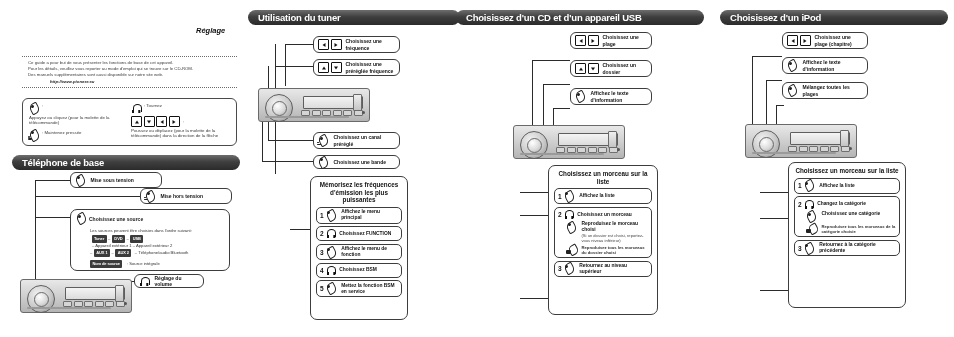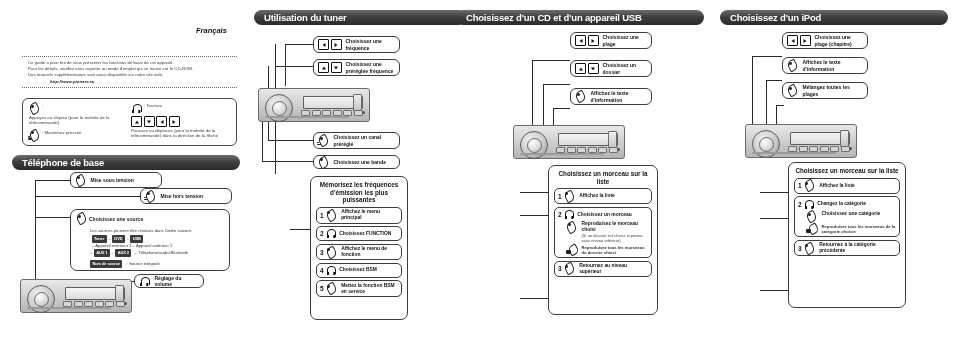--- a/index.html
+++ b/index.html
@@ -171,21 +171,21 @@
     display:inline-block;background:#3b3b3b;color:#fff;font-size:4px;font-weight:bold;
     padding:.8px 2.4px;border-radius:1px;margin:0 1.5px;letter-spacing:-.1px;
   }
   .srcnote{font-size:4.2px;color:#333;}
 </style>
 </head>
 <body>
 
 <div class="abs" id="brand">
 </div>
-<div class="abs" id="lang">Français</div>
+<div class="abs" id="lang">Réglage</div>
 
 <div class="abs" id="intro">
   <div class="dotline"></div>
   <div class="intro-body">
     <p>Ce guide a pour but de vous présenter les fonctions de base de cet appareil.</p>
     <p>Pour les détails, veuillez vous reporter au mode d'emploi qui se trouve sur le CD-ROM.</p>
     <p>Des manuels supplémentaires sont aussi disponible sur notre site web.</p>
     <div class="intro-url">http://www.pioneer.eu</div>
   </div>
   <div class="dotline"></div>
@@ -292,21 +292,21 @@
       <i></i>
       <i></i>
       <i></i>
       <i></i>
     </span>
   <span class="hu-side"></span>
   <span class="hu-dot"></span>
   <span class="hu-slot"></span>
 </div>
 
-<div class="secbar" style="left:254px;top:10px;width:212px;">Utilisation du tuner</div>
+<div class="secbar" style="left:248px;top:10px;width:212px;">Utilisation du tuner</div>
 
 <div class="ln lnv" style="left:275px;top:44px;height:130px;"></div>
 <div class="ln lnv" style="left:285px;top:44px;height:42px;"></div>
 <div class="ln lnh" style="left:285px;top:44px;width:28px;"></div>
 <div class="ln lnh" style="left:275px;top:66px;width:38px;"></div>
 <div class="ln lnv" style="left:268px;top:66px;height:74px;"></div>
 <div class="ln lnh" style="left:268px;top:140px;width:45px;"></div>
 <div class="ln lnh" style="left:262px;top:161px;width:51px;"></div>
 <div class="ln lnv" style="left:262px;top:120px;height:41px;"></div>
 <div class="ln lnh" style="left:290px;top:229px;width:20px;"></div>

